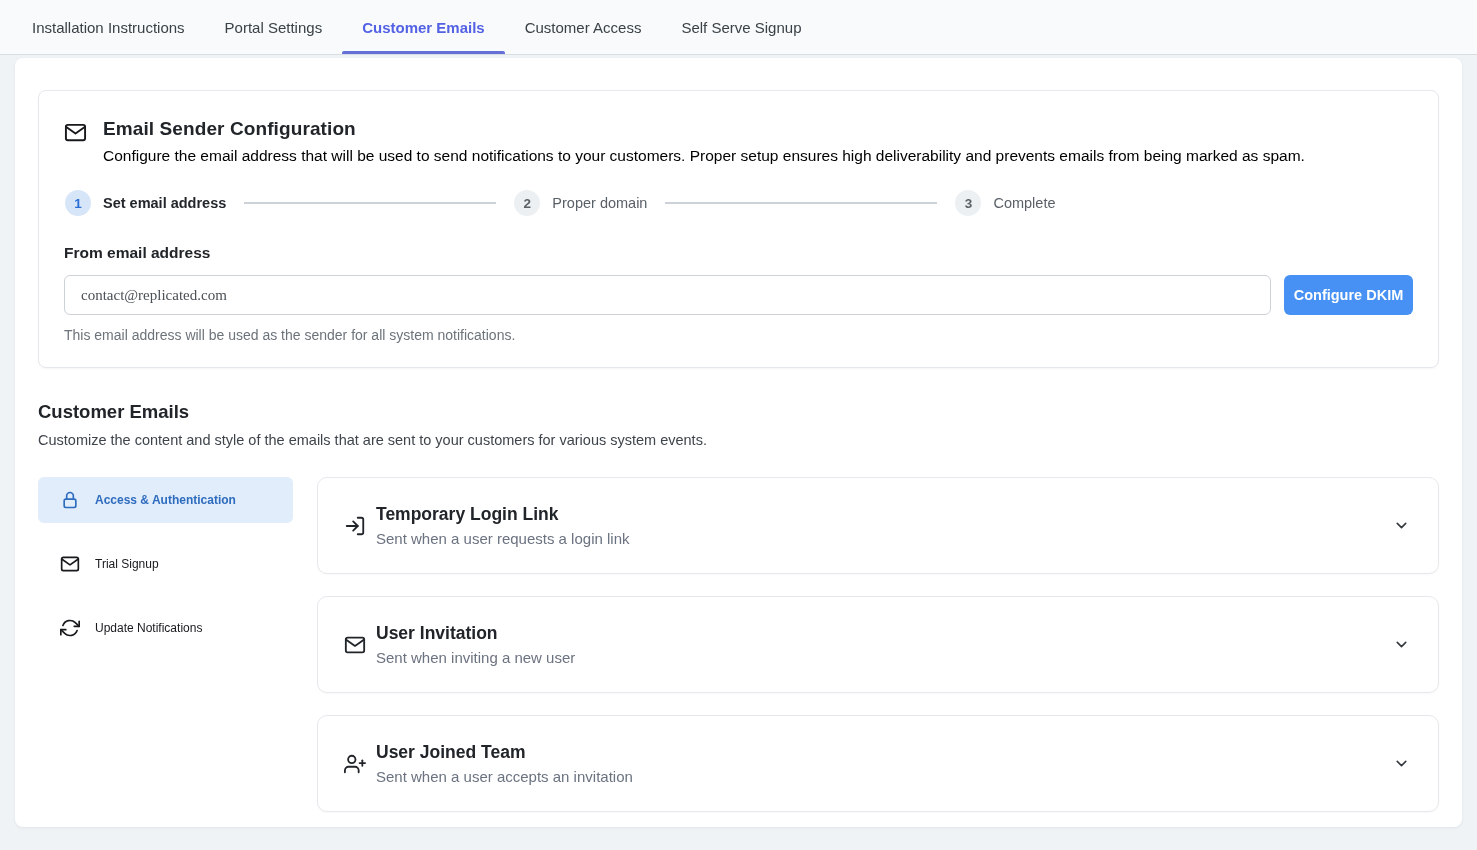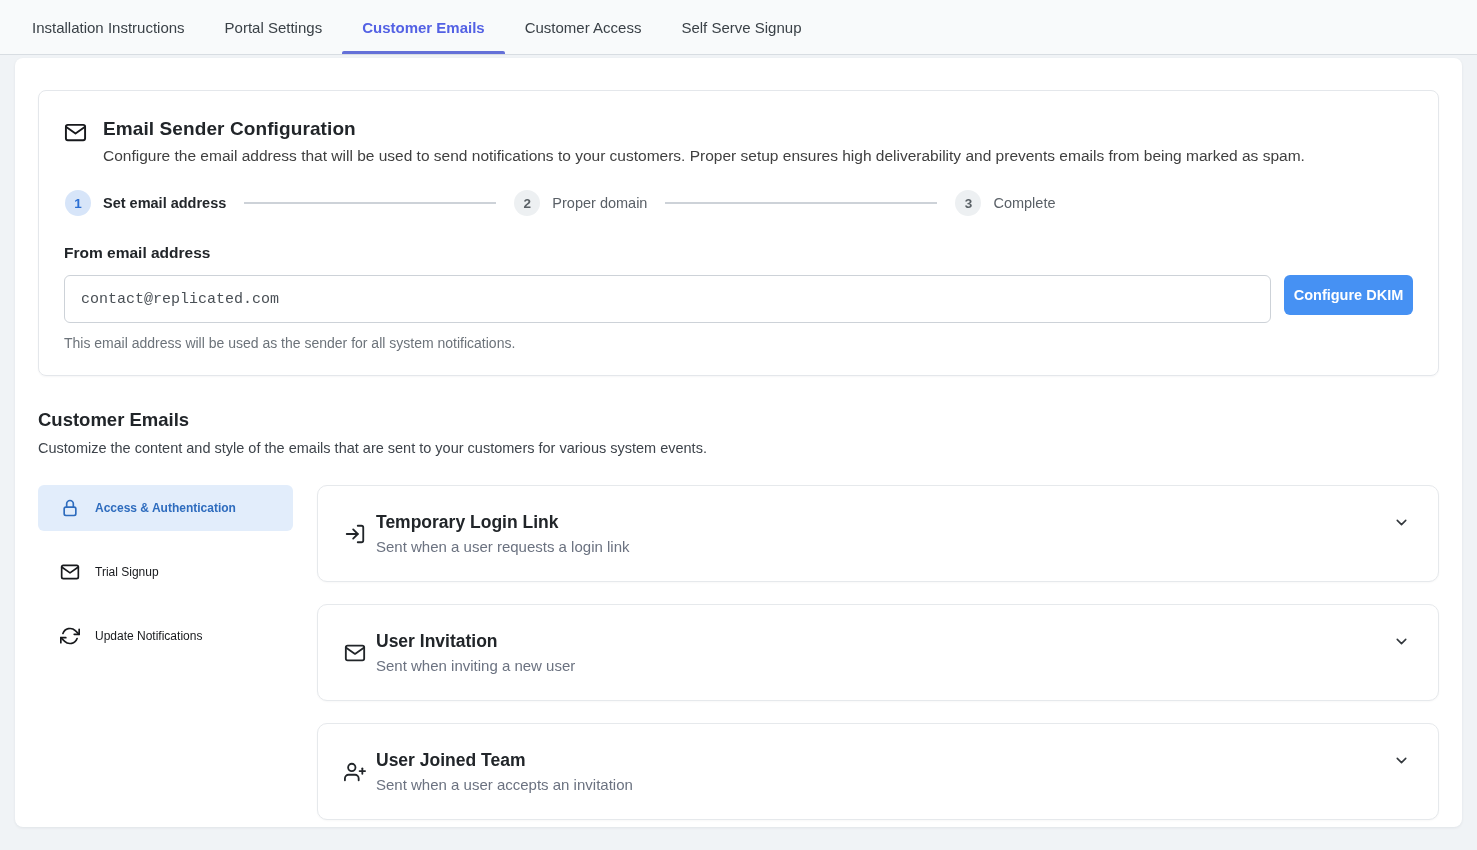--- a/index.html
+++ b/index.html
@@ -66,21 +66,21 @@
   .sender-head .head-icon { color:#17191c; margin-top:3px; }
   .sender-head h1 {
     font-size:19px;
     font-weight:700;
     color:#212529;
     letter-spacing:.1px;
   }
   .sender-head p {
     margin-top:7px;
     font-size:15.5px;
-    color:#404040;
+    color:#000000;
   }
   .stepper {
     margin-top:25px;
     margin-left:1px;
     display:flex;
     align-items:center;
   }
   .step-circle {
     width:26px; height:26px;
     border-radius:50%;
@@ -114,27 +114,27 @@
   .from-label {
     display:block;
     margin-top:28px;
     font-size:15.5px;
     font-weight:700;
     color:#212529;
   }
   .input-row { margin-top:13px; display:flex; gap:13px; }
   .input-row input {
     flex:1;
-    height:48px;
+    height:40px;
     border:1px solid #cdd2d8;
     border-radius:6px;
     padding:16px 16px;
     font-size:15px;
     color:#4a5056;
-    font-family:Liberation Mono, monospace;
+    font-family:Liberation Serif, serif;
     background:#fff;
     outline:none;
   }
   .input-row button {
     width:129px;
     height:40px;
     border:none;
     border-radius:6px;
     background:var(--button_blue,#4691f3);
     color:#ffffff;
@@ -190,21 +190,21 @@
   }
   .side-item .label { line-height:1.5; }
 
   .cards { flex:1; display:flex; flex-direction:column; gap:22px; }
   .email-card {
     border:1px solid #e6e9ec;
     border-radius:10px;
     box-shadow:0 1px 2px rgba(16,24,40,.03);
     padding:26px 26px;
     display:flex;
-    align-items:flex-start;
+    align-items:center;
     cursor:pointer;
     background:#fff;
   }
   .email-card .card-icon { color:#212529; margin-right:10px; align-self:center; }
   .email-card .titles { flex:1; }
   .email-card h3 { font-size:17.5px; font-weight:700; color:#212529; }
   .email-card .desc { margin-top:5px; font-size:15px; color:#6b7280; }
   .email-card .chev { color:#33383d; margin-left:auto; padding:2px; }
 </style>
 </head>

